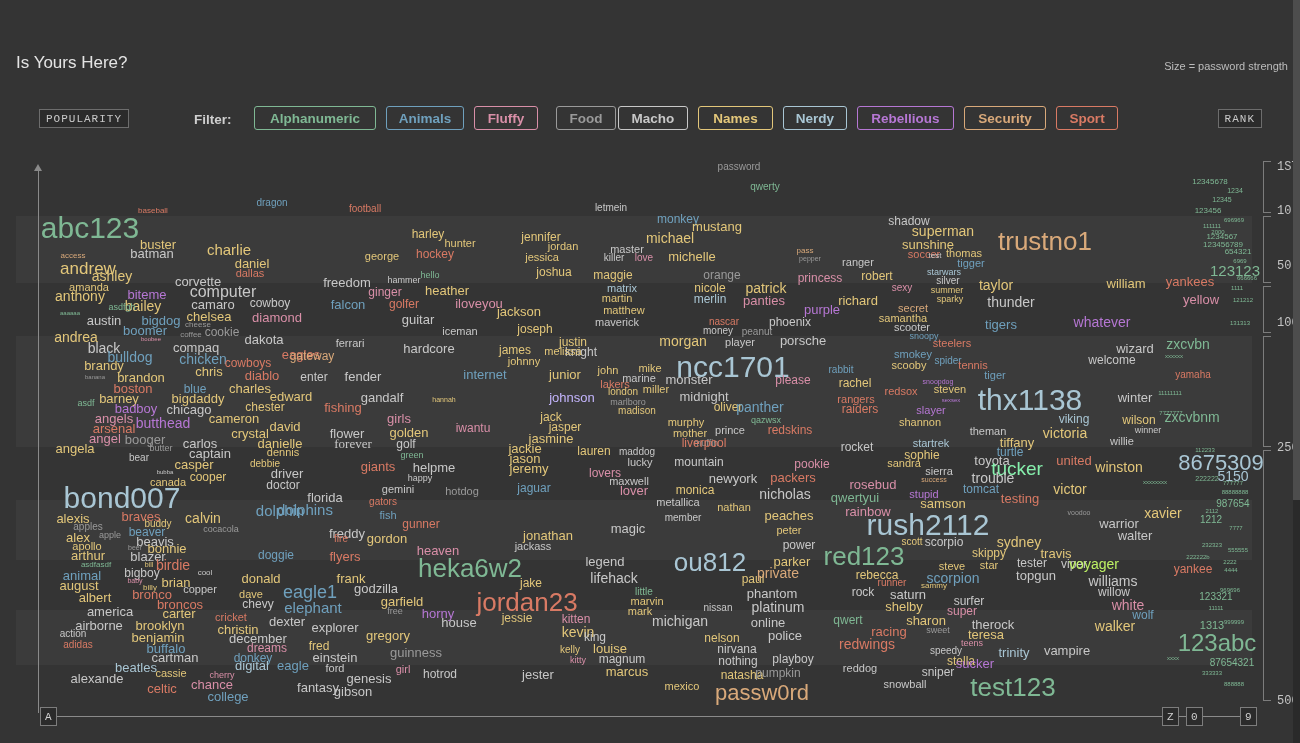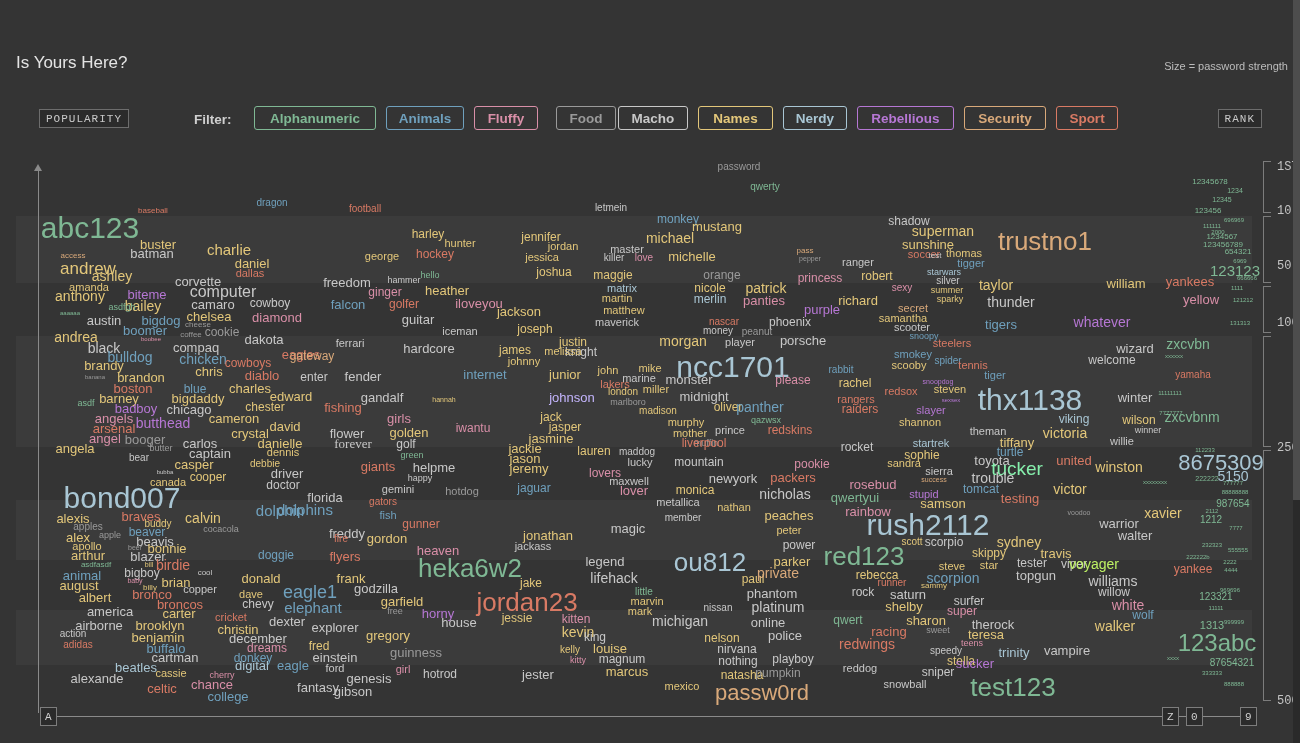--- a/index.html
+++ b/index.html
@@ -358,21 +358,21 @@
     <div class="w" style="left: 551px; top: 417px; font-size: 12px; color: rgb(227, 199, 122);">jack</div>
     <div class="w" style="left: 565px; top: 427px; font-size: 12px; color: rgb(227, 199, 122);">jasper</div>
     <div class="w" style="left: 551px; top: 438px; font-size: 13px; color: rgb(227, 199, 122);">jasmine</div>
     <div class="w" style="left: 525px; top: 448px; font-size: 13px; color: rgb(227, 199, 122);">jackie</div>
     <div class="w" style="left: 525px; top: 458px; font-size: 13px; color: rgb(227, 199, 122);">jason</div>
     <div class="w" style="left: 529px; top: 468px; font-size: 13px; color: rgb(227, 199, 122);">jeremy</div>
     <div class="w" style="left: 534px; top: 488px; font-size: 12px; color: rgb(111, 160, 189);">jaguar</div>
     <div class="w" style="left: 615px; top: 384px; font-size: 11px; color: rgb(217, 122, 100);">lakers</div>
     <div class="w" style="left: 623px; top: 392px; font-size: 10px; color: rgb(227, 199, 122);">london</div>
     <div class="w" style="left: 628px; top: 402px; font-size: 9px; color: rgb(154, 154, 154);">marlboro</div>
-    <div class="w" style="left: 650px; top: 411px; font-size: 10px; color: rgb(227, 199, 122); padding-left: 16px;">madison</div>
+    <div class="w" style="left: 629px; top: 411px; font-size: 10px; color: rgb(227, 199, 122); padding-left: 16px;">madison</div>
     <div class="w" style="left: 639px; top: 378px; font-size: 11px; color: rgb(200, 200, 200);">marine</div>
     <div class="w" style="left: 650px; top: 368px; font-size: 11px; color: rgb(227, 199, 122);">mike</div>
     <div class="w" style="left: 656px; top: 389px; font-size: 11px; color: rgb(227, 199, 122);">miller</div>
     <div class="w" style="left: 689px; top: 379px; font-size: 13px; color: rgb(200, 200, 200);">monster</div>
     <div class="w" style="left: 704px; top: 396px; font-size: 13px; color: rgb(200, 200, 200);">midnight</div>
     <div class="w" style="left: 728px; top: 407px; font-size: 12px; color: rgb(227, 199, 122);">oliver</div>
     <div class="w" style="left: 760px; top: 407px; font-size: 14px; color: rgb(111, 160, 189);">panther</div>
     <div class="w" style="left: 793px; top: 380px; font-size: 12px; color: rgb(217, 143, 168);">please</div>
     <div class="w" style="left: 841px; top: 370px; font-size: 10px; color: rgb(111, 160, 189);">rabbit</div>
     <div class="w" style="left: 855px; top: 383px; font-size: 12px; color: rgb(227, 199, 122);">rachel</div>

